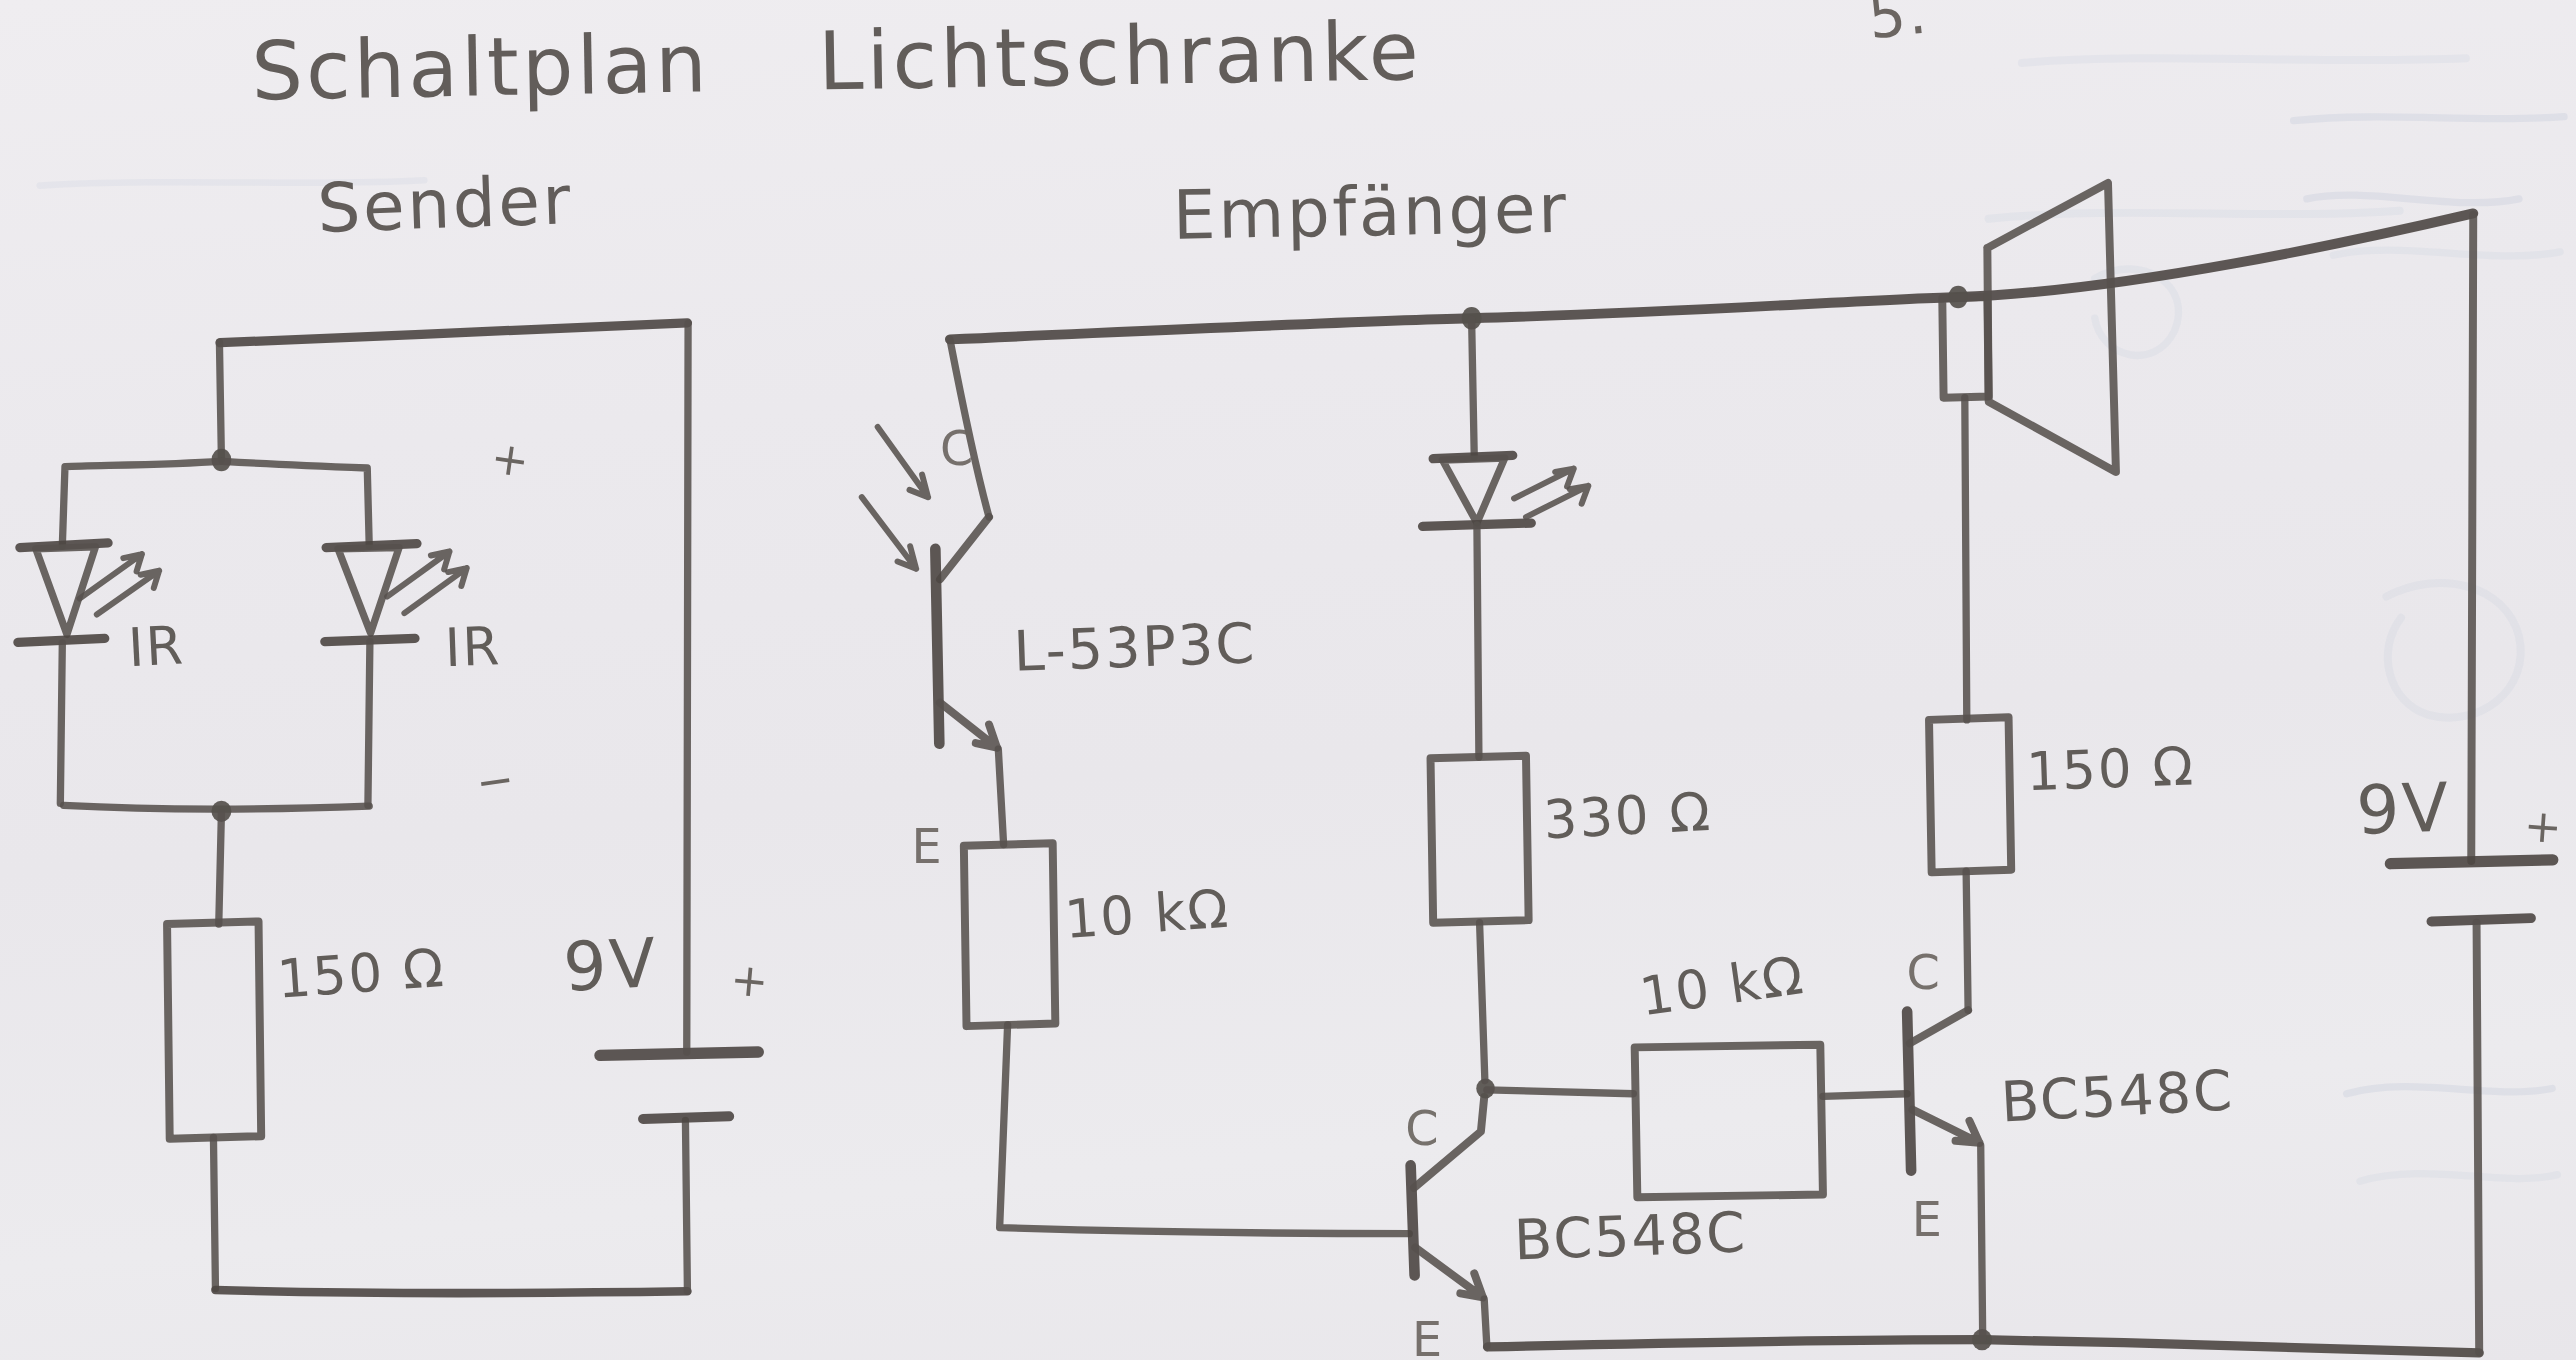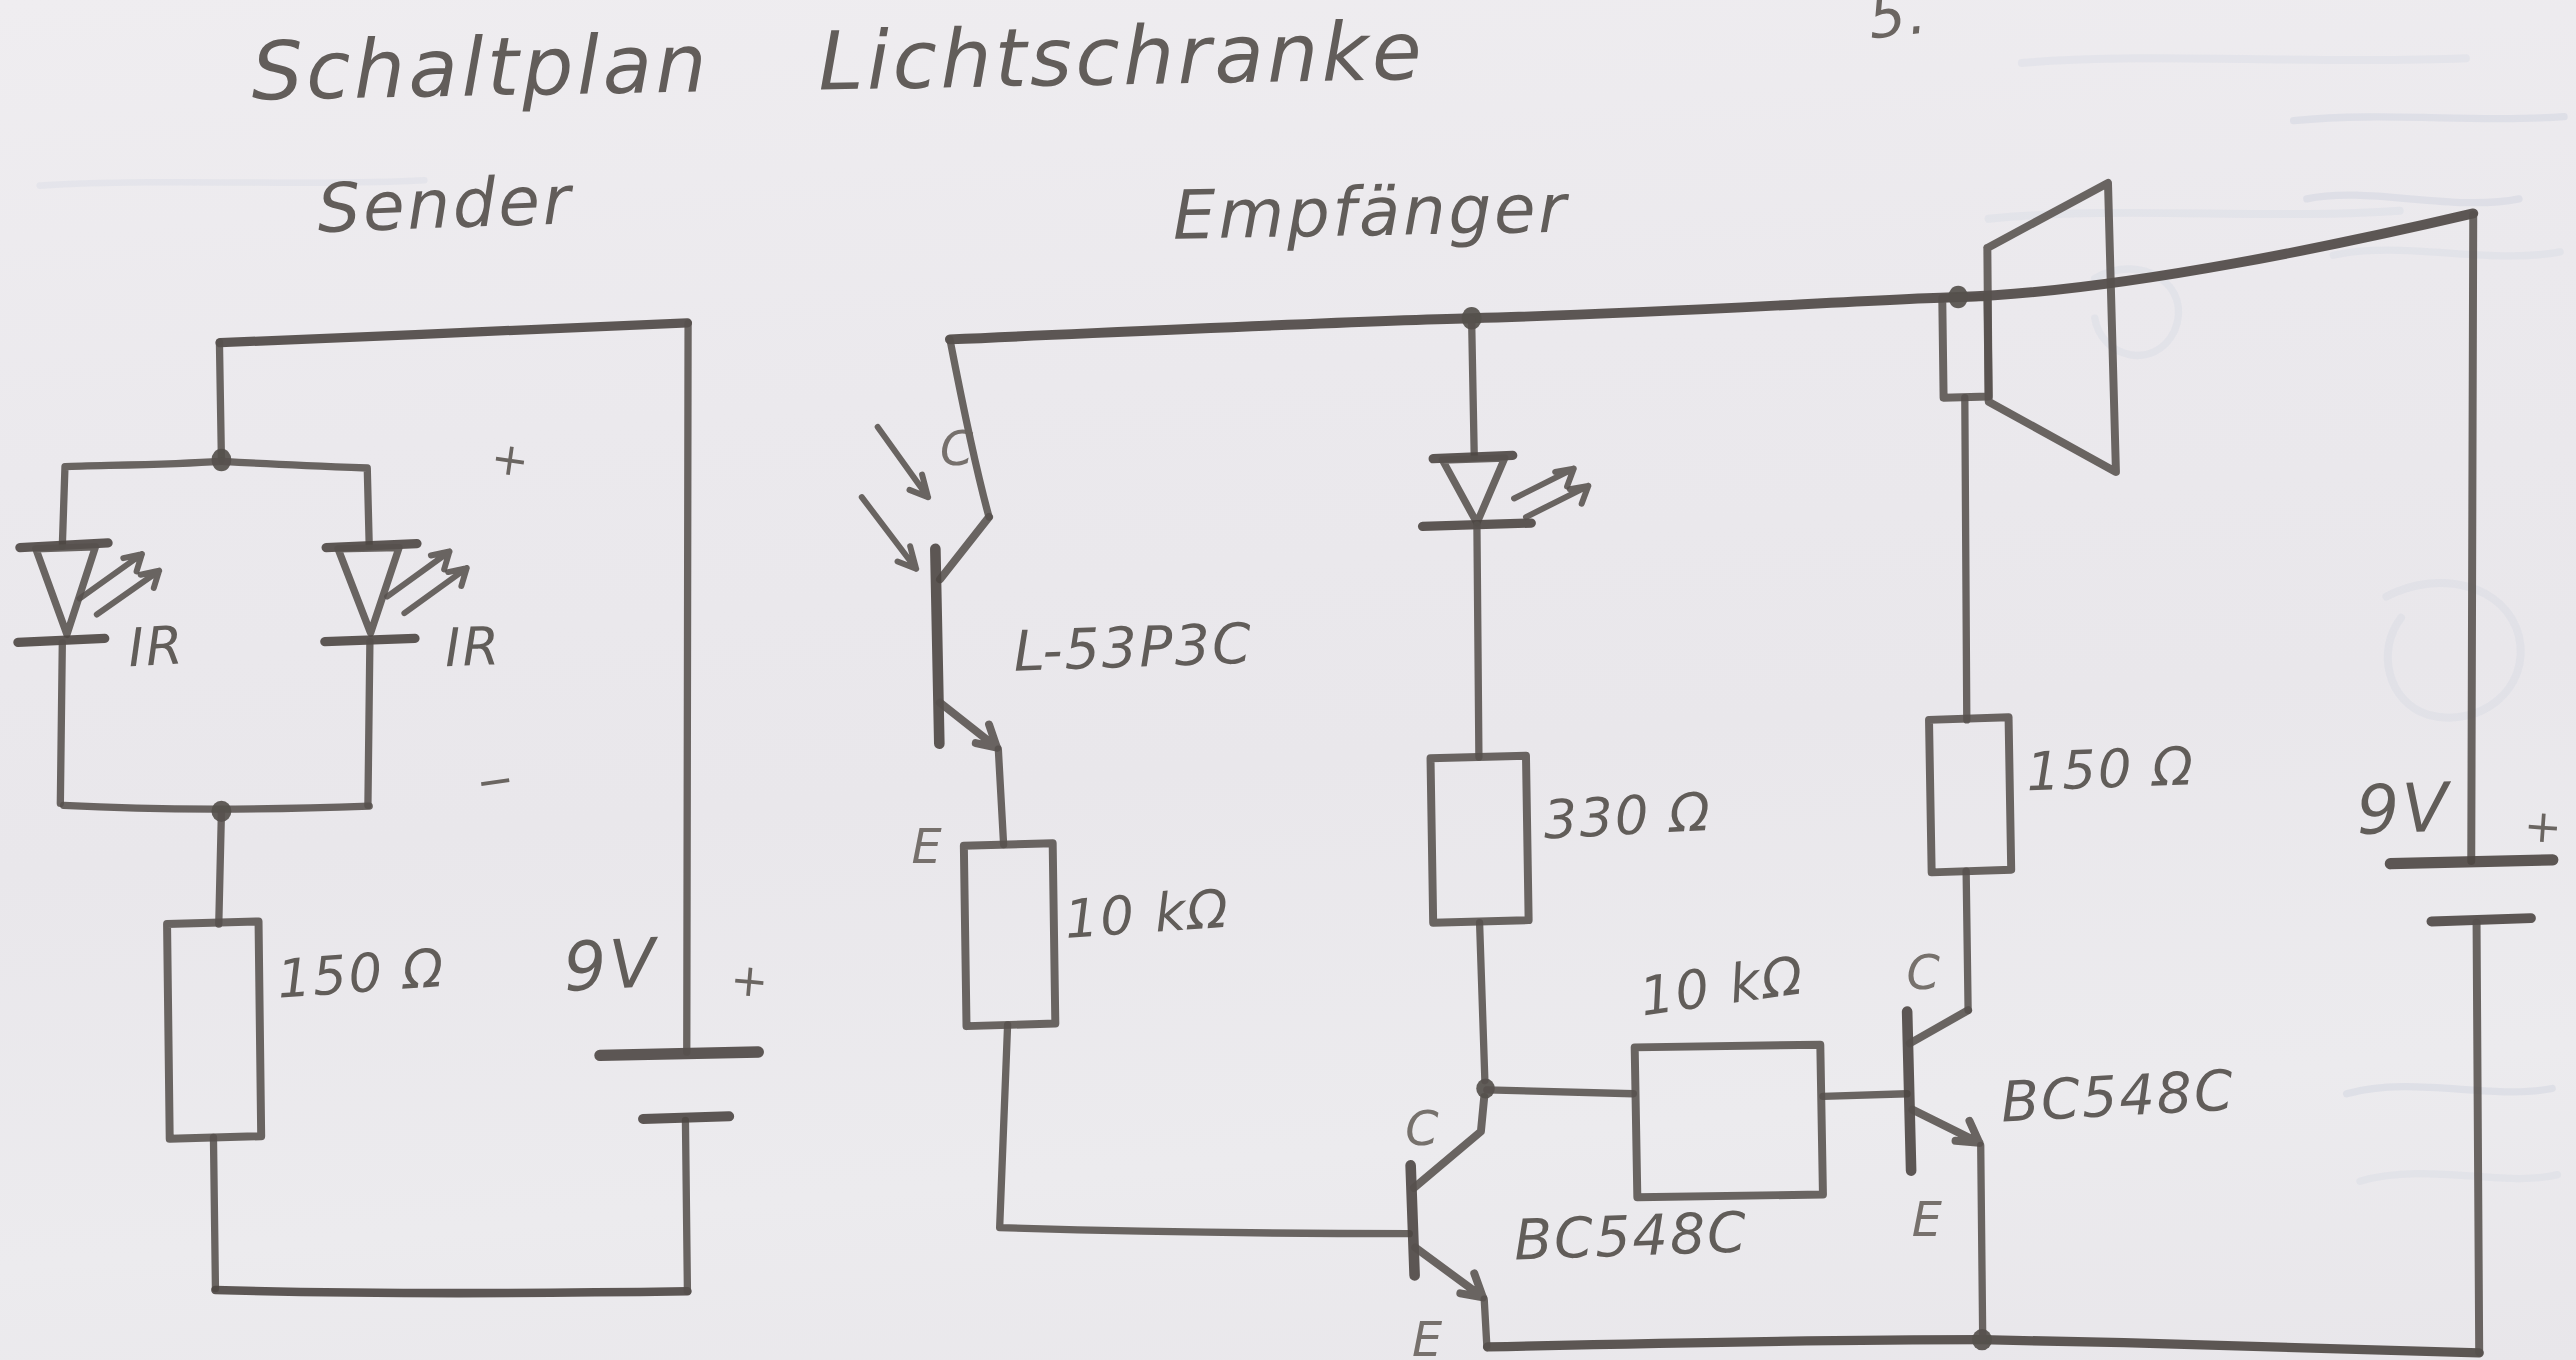--- a/index.html
+++ b/index.html
@@ -1,20 +1,19 @@
 <!DOCTYPE html>
 <html style="font-size:10.6px"><head>
 <meta charset="utf-8">
 <title>Schaltplan Lichtschranke</title>
 <style>
   html,body{margin:0;padding:0;background:#e6e4e9;}
   .paper{
     width:100vw; max-width:100%;
     background:linear-gradient(175deg,#efedf0 0%,#ebe9ed 30%,#e9e7eb 55%,#ecebee 80%,#e8e6ea 100%);
-    font-style:italic;
   }
   svg{display:block;width:100%;height:auto;}
   .pencil{stroke:#57514d;stroke-linecap:round;stroke-linejoin:round;fill:none;opacity:.88;}
   .pencil-dark{stroke:#4c4642;stroke-linecap:round;stroke-linejoin:round;fill:none;opacity:.9;}
   .dot{fill:#55504c;stroke:none;opacity:.92;}
   .ghost{stroke:#a9b2cc;stroke-linecap:round;fill:none;opacity:.20;}
   .ghost2{stroke:#b4bcd4;stroke-linecap:round;fill:none;opacity:.14;}
   text{fill:#534e4a;font-family:"DejaVu Sans",sans-serif;opacity:.9;letter-spacing:3px;}
   .t-title{font-size:122px;word-spacing:120px;letter-spacing:5px;}
   .t-head{font-size:102px;letter-spacing:4px;}

